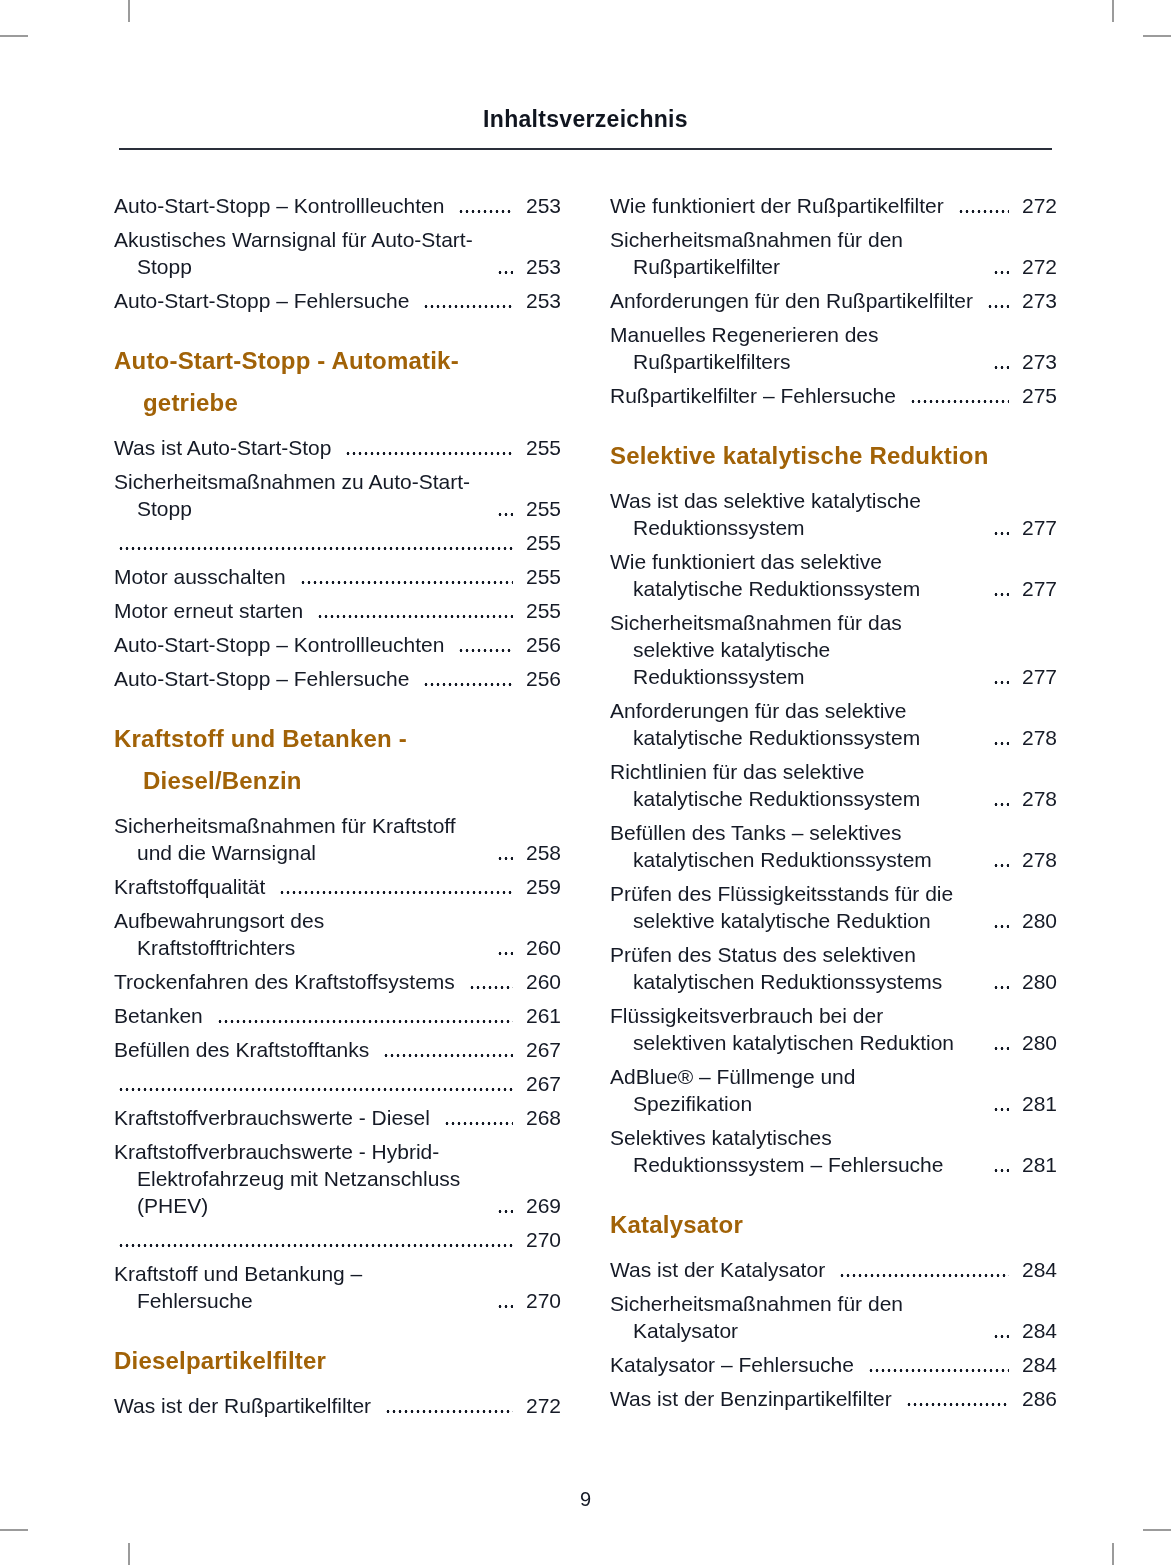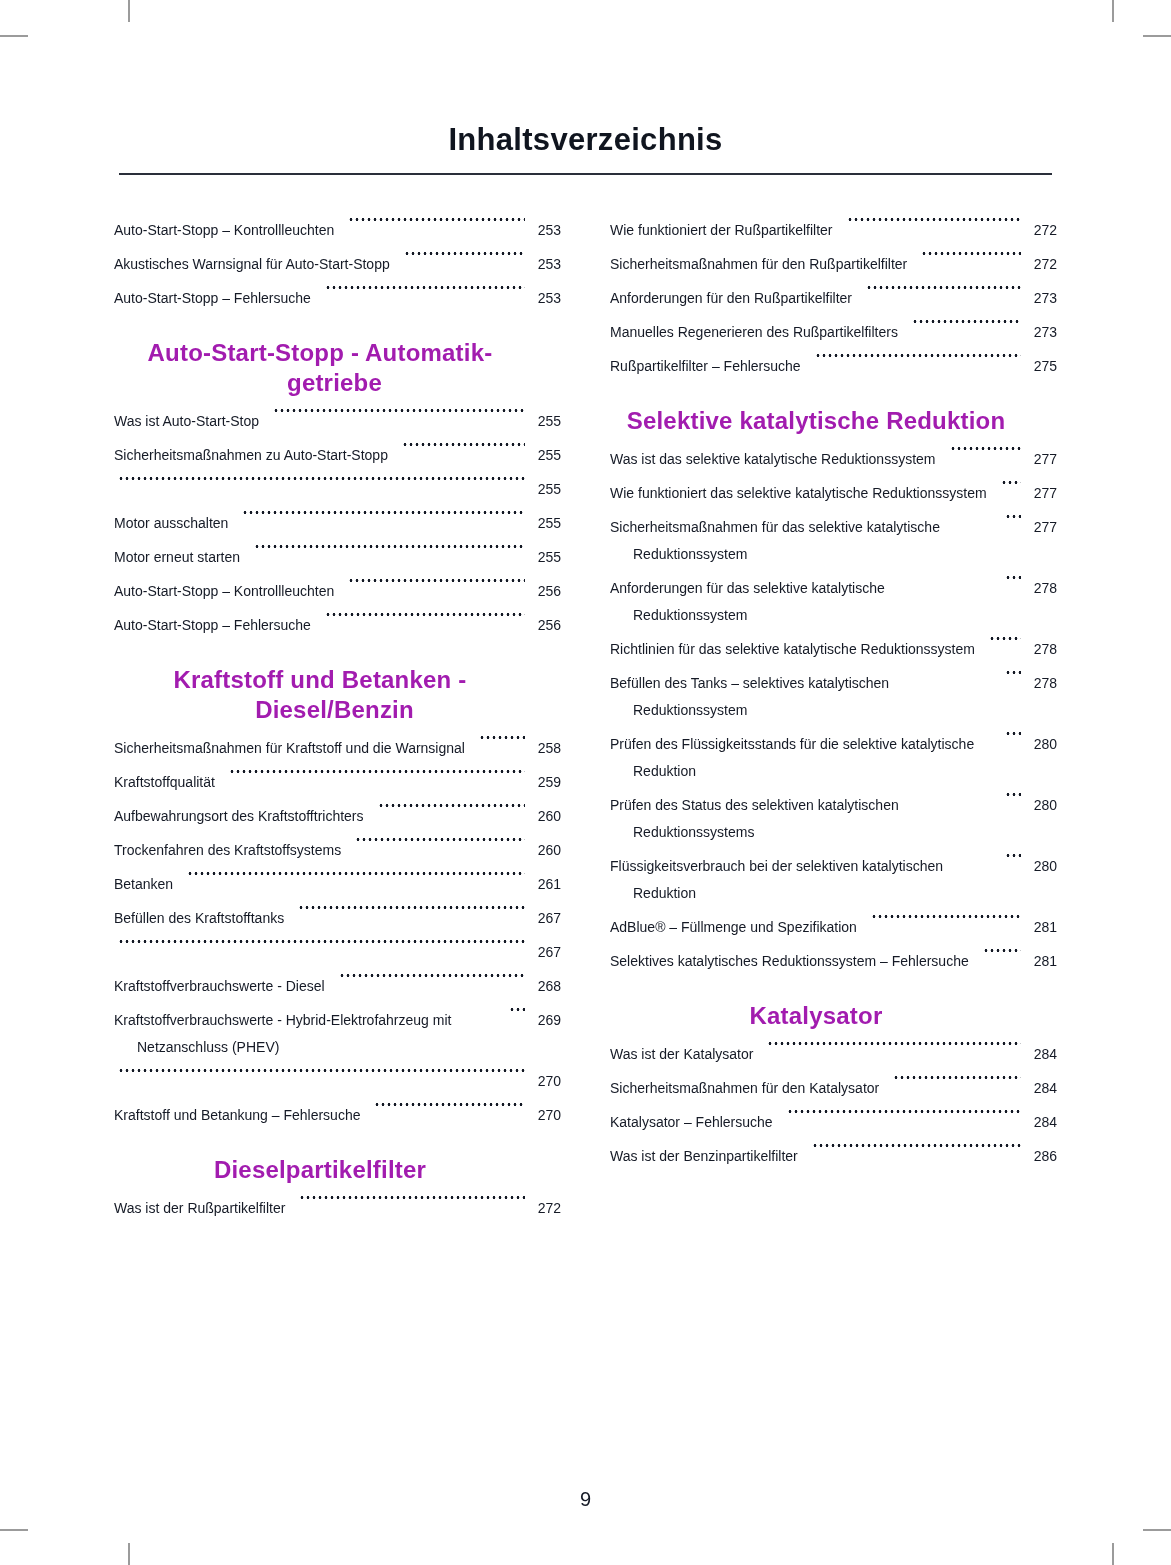--- a/index.html
+++ b/index.html
@@ -10,58 +10,57 @@
     height: 1565px;
     margin: 0 auto;
     background: #ffffff;
     font-family: "Liberation Sans", sans-serif;
     color: #151a26;
     overflow: hidden;
   }
   .doc-title {
     padding-top: 106px;
     text-align: center;
-    font-size: 31px;
+    font-size: 23px;
     font-weight: bold;
     letter-spacing: 0.3px;
     color: #10151f;
-    margin-top: 16px;
   }
   .title-rule {
     width: 933px;
     margin: 15px auto 0 auto;
     border: 0;
     border-top: 2px solid #2a2f3a;
   }
   .columns {
     display: flex;
     width: 943px;
     margin: 42px auto 0 auto;
     gap: 49px;
   }
   .col { width: 447px; }
 
   .toc-heading {
     font-size: 24px;
-    line-height: 30px;
+    line-height: 42px;
     font-weight: bold;
-    color: #a21caf;
+    color: #a16207;
     margin: 26px 0 10px 0;
     padding-left: 29px;
     text-indent: -29px;
     max-width: 412px;
     letter-spacing: 0.2px;
-    text-align: center;
   }
   .col > .toc-heading:first-child { margin-top: 0; }
 
   .toc-entry {
     display: flex;
+    align-items: flex-end;
     margin-bottom: 7px;
-    font-size: 14px;
+    font-size: 21px;
     line-height: 27px;
     gap: 10px;
   }
   .entry-text {
     flex: 0 1 auto;
     padding-left: 23px;
     text-indent: -23px;
   }
   .leader {
     flex: 1 1 16px;

